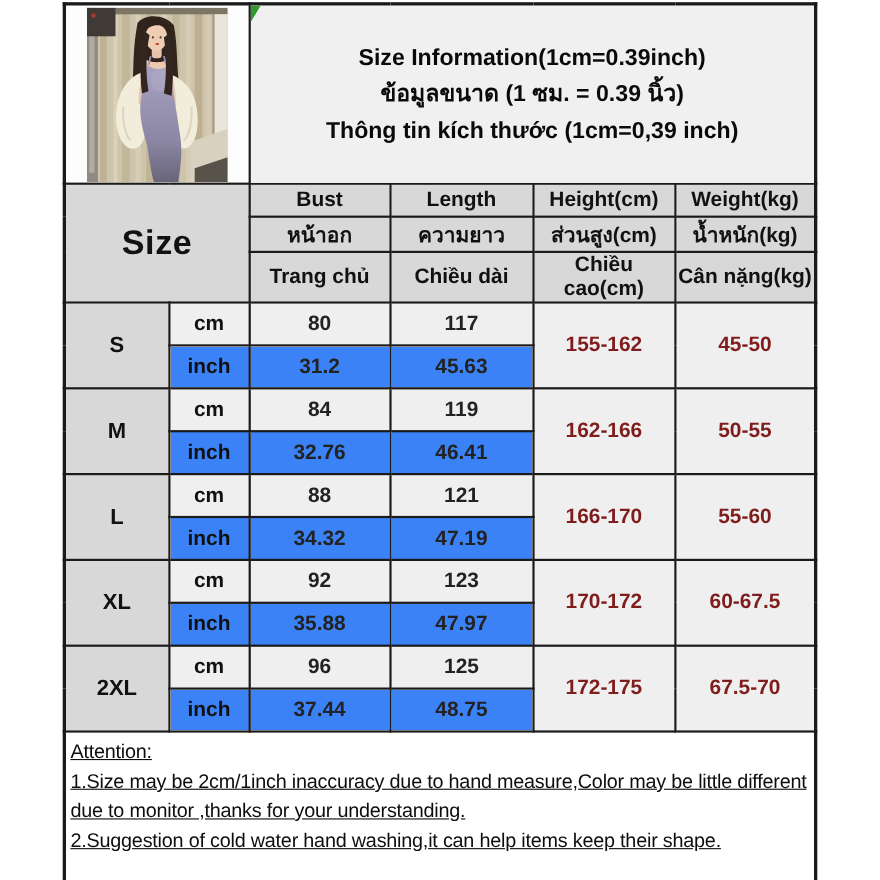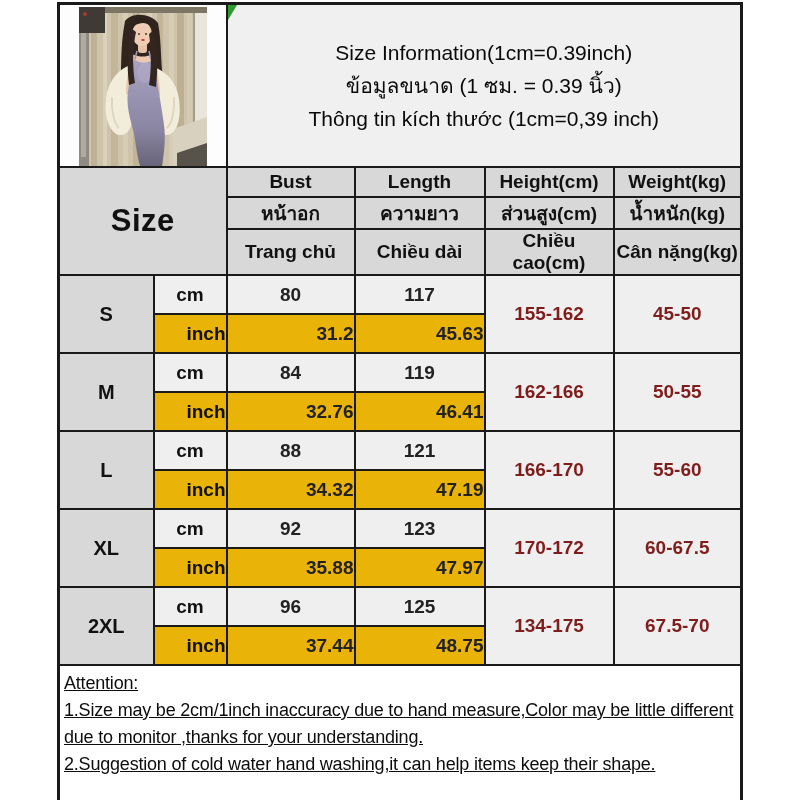--- a/index.html
+++ b/index.html
@@ -20,34 +20,34 @@
 
   tr.r-photo{height:163px;}
   tr.r-head{height:30px;}
   tr.r-data{height:39px;}
   tr.r-note{height:147px;}
 
   .photo-cell{background:#fdfdfd;vertical-align:top;}
   .photo-cell svg{display:block;margin:2px auto 0 auto;}
 
   .title-cell{background:#f0f0f0;position:relative;}
-  .title-line{font-size:21px;line-height:33px;font-weight:normal;color:#0a0a0a;}
+  .title-line{font-size:21px;line-height:33px;font-weight:bold;color:#0a0a0a;}
   .corner-marker{
     position:absolute;left:0;top:0;width:0;height:0;
     border-top:15px solid #2e9b2e;border-right:9px solid transparent;
   }
 
   .size-cell{background:#d8d8d8;font-size:31px;letter-spacing:.5px;}
   .h-cell{background:#d8d8d8;font-size:19px;}
   .size-label{background:#d8d8d8;font-size:20px;}
   .unit-cell{font-size:19px;margin-top:47px;}
   .val-cell{font-size:19px;color:#222;}
   .range-cell{background:#efefef;font-size:19px;color:#7f1d1d;}
   tr.sub-cm td.unit-cell, tr.sub-cm td.val-cell{background:#efefef;}
-  tr.sub-inch td.unit-cell, tr.sub-inch td.val-cell{background:#eab308;text-align:right;}
+  tr.sub-inch td.unit-cell, tr.sub-inch td.val-cell{background:#3b82f6;}
 
   .attention-cell{
     background:#ffffff;text-align:left;vertical-align:top;
     font-weight:normal;color:#0d0d0d;
     padding:4px 6px 0 4px;
     font-size:18px;line-height:27px;letter-spacing:-0.2px;
   }
   .attention-cell div{margin:0;text-decoration:underline;}
 </style>
 </head>
@@ -210,21 +210,21 @@
       <td class="unit-cell">inch</td>
       <td class="val-cell">35.88</td>
       <td class="val-cell">47.97</td>
     </tr>
 
     <tr class="r-data sub-cm">
       <td rowspan="2" class="size-label">2XL</td>
       <td class="unit-cell">cm</td>
       <td class="val-cell">96</td>
       <td class="val-cell">125</td>
-      <td rowspan="2" class="range-cell">134-175</td>
+      <td rowspan="2" class="range-cell">172-175</td>
       <td rowspan="2" class="range-cell">67.5-70</td>
     </tr>
     <tr class="r-data sub-inch">
       <td class="unit-cell">inch</td>
       <td class="val-cell">37.44</td>
       <td class="val-cell">48.75</td>
     </tr>
 
     <tr class="r-note">
       <td colspan="6" class="attention-cell">

